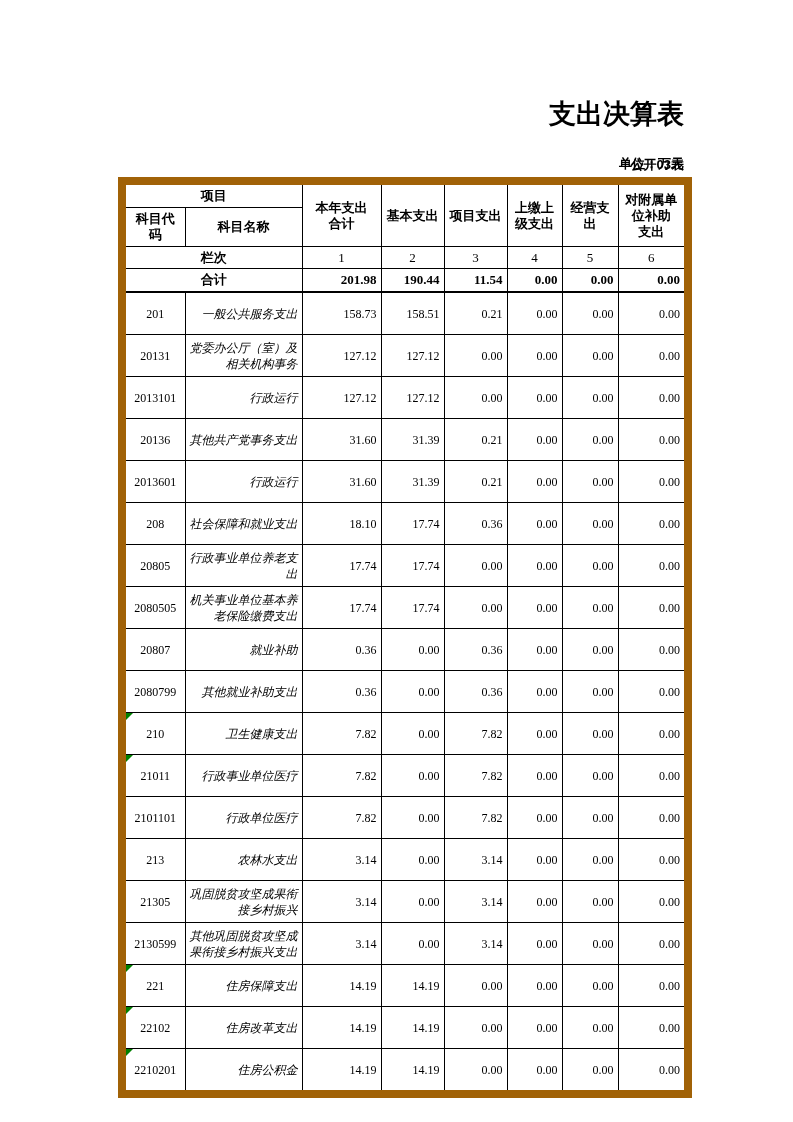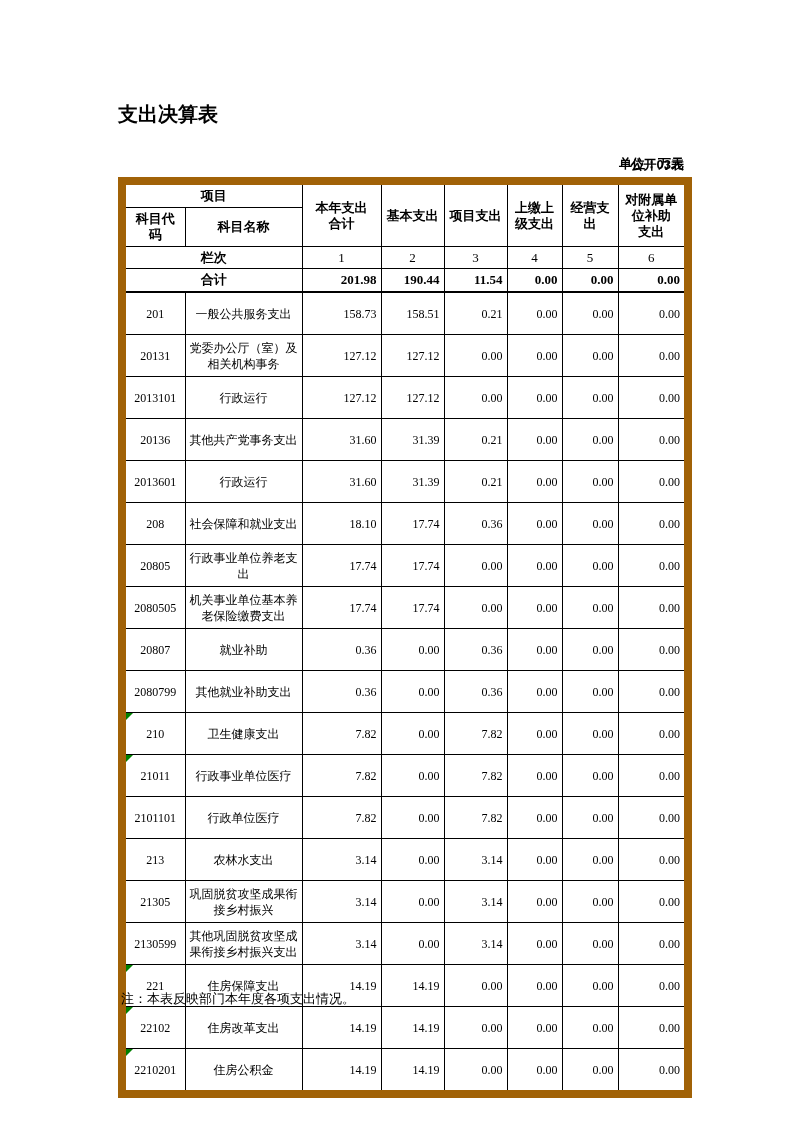--- a/index.html
+++ b/index.html
@@ -10,22 +10,22 @@
   .page{
     position:relative;
     width:793px;height:1122px;
     background:#ffffff;
     overflow:hidden;
     font-family:var(--serif);
     color:#000;
   }
   .doc-title{
     position:absolute;left:118px;top:100px;width:566px;
-    text-align:left;
-    font-family:var(--sans);font-weight:bold;font-size:20px;line-height:28px;
+    text-align:right;
+    font-family:var(--sans);font-weight:bold;font-size:27px;line-height:28px;
   }
   .table-code{
     position:absolute;right:109px;top:136px;
     font-family:var(--sans);font-weight:bold;font-size:13px;line-height:16px;margin-top:21px;
   }
   .dept-line{
     position:absolute;left:145px;top:155px;
     font-family:var(--sans);font-weight:bold;font-size:13px;line-height:18px;
   }
   .unit-line{
@@ -61,21 +61,21 @@
   tr.total-row td{height:18px;border-bottom:2px solid #000;font-size:13px;line-height:16px;}
   tr.total-row td.rowlabel{font-family:var(--sans);font-weight:bold;text-align:center;}
   tr.total-row td.num{font-weight:bold;}
   
   tbody.data td{height:37px;font-size:12px;line-height:16px;}
   td.code-cell{
     position:relative;
     border-right:1px solid #9a9a9a;
     font-size:13px;text-align:center;
   }
-  td.name-cell{text-align:center;}
+  td.name-cell{text-align:right;font-style:italic;}
   td.num{
     text-align:right;font-size:13px;padding-right:5px;
     font-family:var(--serif);
   }
   .marker{
     position:absolute;top:0;left:0;width:7px;height:7px;
     background:#008000;
     clip-path:polygon(0 0,100% 0,0 100%);
   }
   .note{
@@ -331,14 +331,13 @@
     <td class="num">14.19</td>
     <td class="num">14.19</td>
     <td class="num">0.00</td>
     <td class="num">0.00</td>
     <td class="num">0.00</td>
     <td class="num">0.00</td>
   </tr>
       </tbody>
   </table>
 
-  <div class="note">注：本表反映部门本年度各项支出情况。</div>
 </div>
 
 </body></html>

